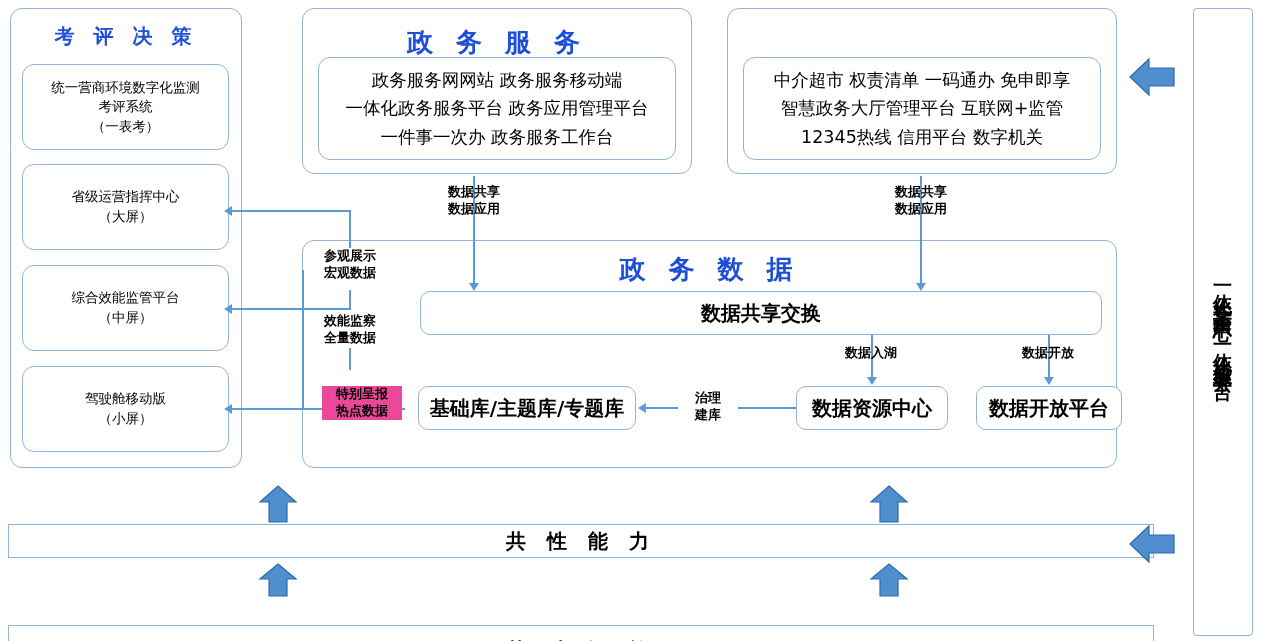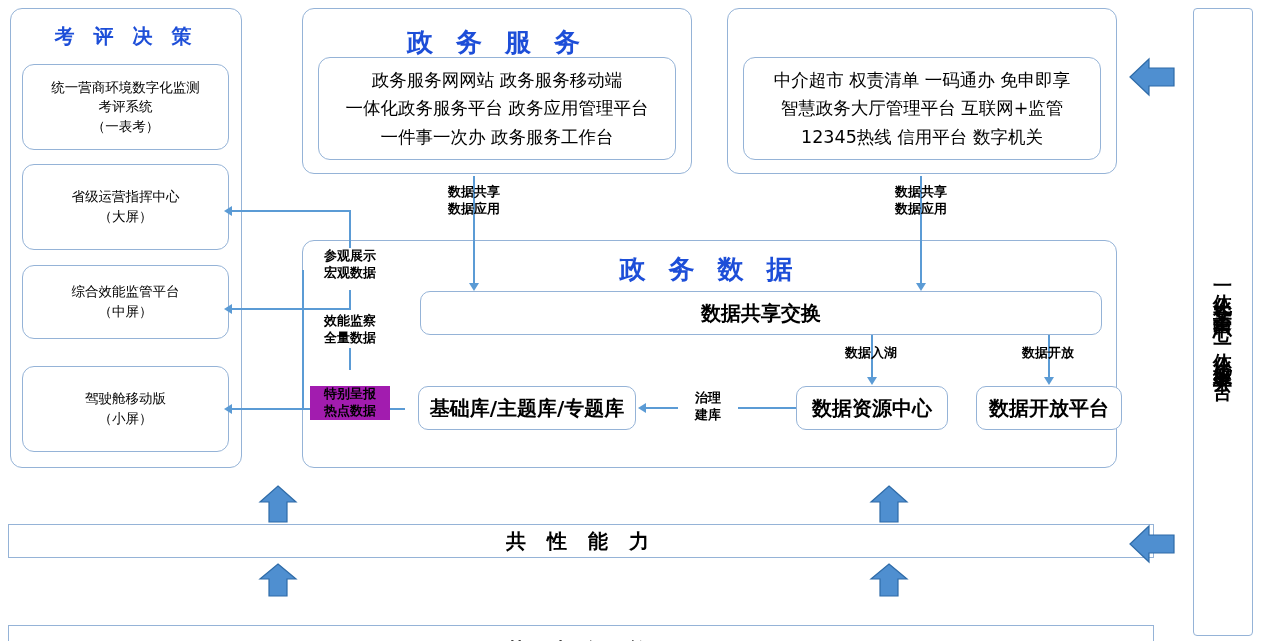--- a/index.html
+++ b/index.html
@@ -95,21 +95,21 @@
     <span class="card-row">统一营商环境数字化监测</span>
     <span class="card-row">考评系统</span>
     <span class="card-row">（一表考）</span>
   </div>
 
   <div class="card card-sm" style="left:22px;top:164px;width:207px;height:86px;">
     <span class="card-row">省级运营指挥中心</span>
     <span class="card-row">（大屏）</span>
   </div>
 
-  <div class="card card-sm" style="left:22px;top:265px;width:207px;height:74px;">
+  <div class="card card-sm" style="left:22px;top:265px;width:207px;height:86px;">
     <span class="card-row">综合效能监管平台</span>
     <span class="card-row">（中屏）</span>
   </div>
 
   <div class="card card-sm" style="left:22px;top:366px;width:207px;height:86px;">
     <span class="card-row">驾驶舱移动版</span>
     <span class="card-row">（小屏）</span>
   </div>
 
   <div class="panel" style="left:302px;top:8px;width:390px;height:166px;">
@@ -197,21 +197,21 @@
   <div class="arrowhead ah-left" style="left:224px;top:404px;"></div>
 
   <div class="edge-label" style="left:310px;top:248px;width:80px;background:#fff;">
     <span>参观展示</span><br>
     <span>宏观数据</span>
   </div>
   <div class="edge-label" style="left:310px;top:313px;width:80px;background:#fff;">
     <span>效能监察</span><br>
     <span>全量数据</span>
   </div>
-  <div class="edge-label" style="left:310px;top:386px;width:80px;background:#a21caf;">
+  <div class="edge-label" style="left:322px;top:386px;width:80px;background:#ec4899;">
     <span>特别呈报</span><br>
     <span>热点数据</span>
   </div>
 
   <div class="flatbar" style="left:8px;top:524px;width:1146px;height:34px;">
     <span class="bar-label">共 性 能 力</span>
   </div>
   <div class="flatbar" style="left:8px;top:625px;width:1146px;height:51px;">
     <span class="bar-label">基 础 设 施</span>
   </div>

